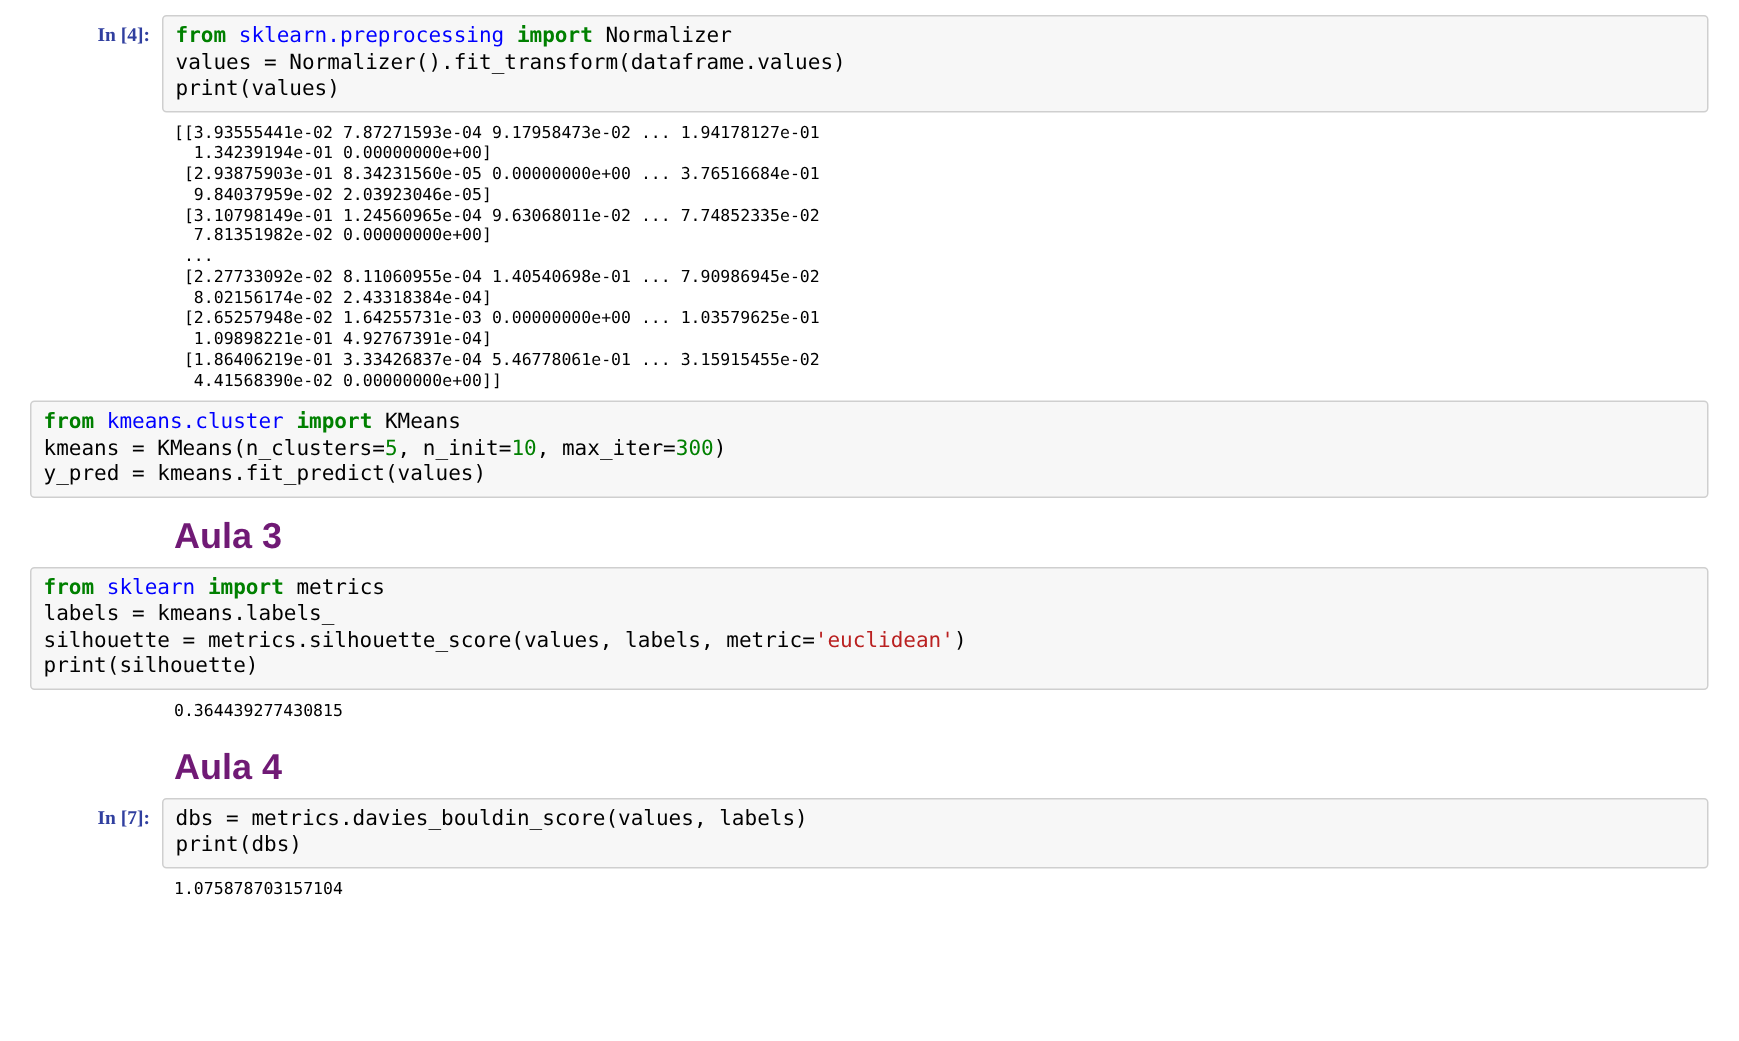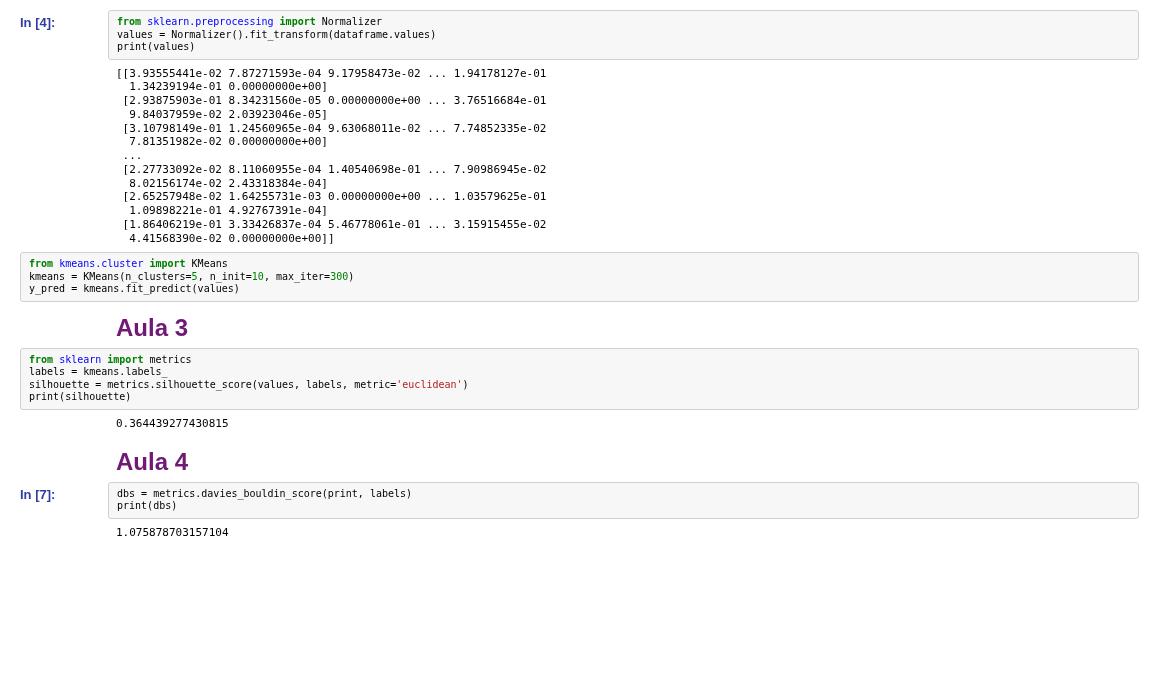--- a/index.html
+++ b/index.html
@@ -10,38 +10,38 @@
     margin: 0;
     padding: 8px 20px;
   }
   .cell {
     display: flex;
     margin: 2px 0;
   }
   .prompt {
     width: 80px;
     min-width: 80px;
-    text-align: left;
+    text-align: right;
     padding: 5px 8px 5px 0;
-    font-family: Liberation Sans, sans-serif;
+    font-family: Liberation Serif, serif;
     font-size: 13px;
     color: #303F9F;
     font-weight: bold;
   }
   .prompt.output {
     color: #D84315;
   }
   .input-area {
     flex: 1;
     background: #f7f7f7;
     border: 1px solid #cfcfcf;
     border-radius: 3px;
     padding: 5px 8px;
     font-family: monospace;
-    font-size: 10px;
+    font-size: 14px;
     line-height: 1.25;
     white-space: pre;
     overflow-x: auto;
   }
   .output-area {
     flex: 1;
     padding: 5px 8px;
     font-family: monospace;
     font-size: 11px;
     line-height: 1.25;
@@ -118,19 +118,19 @@
 
 <div class="cell">
   <div class="prompt"></div>
   <div class="heading-area">
     <h2>Aula 4</h2>
   </div>
 </div>
 
 <div class="cell">
   <div class="prompt">In [7]:</div>
-  <div class="input-area"><span>dbs </span><span>=</span><span> metrics</span><span>.</span><span>davies_bouldin_score(print, labels)
+  <div class="input-area"><span>dbs </span><span>=</span><span> metrics</span><span>.</span><span>davies_bouldin_score(values, labels)
 </span><span class="fn">print</span><span>(dbs)</span></div>
 </div>
 <div class="cell">
   <div class="prompt output"></div>
   <div class="output-area">1.075878703157104</div>
 </div>
 
 </body></html>

